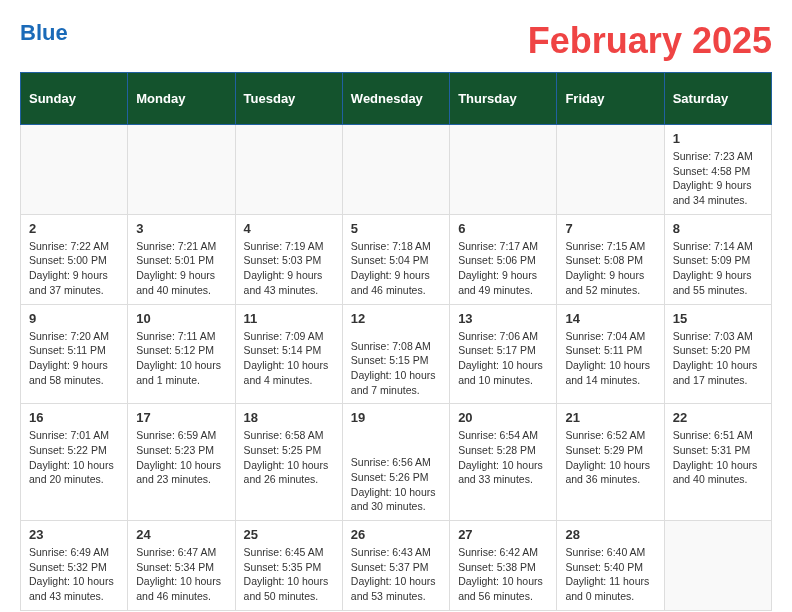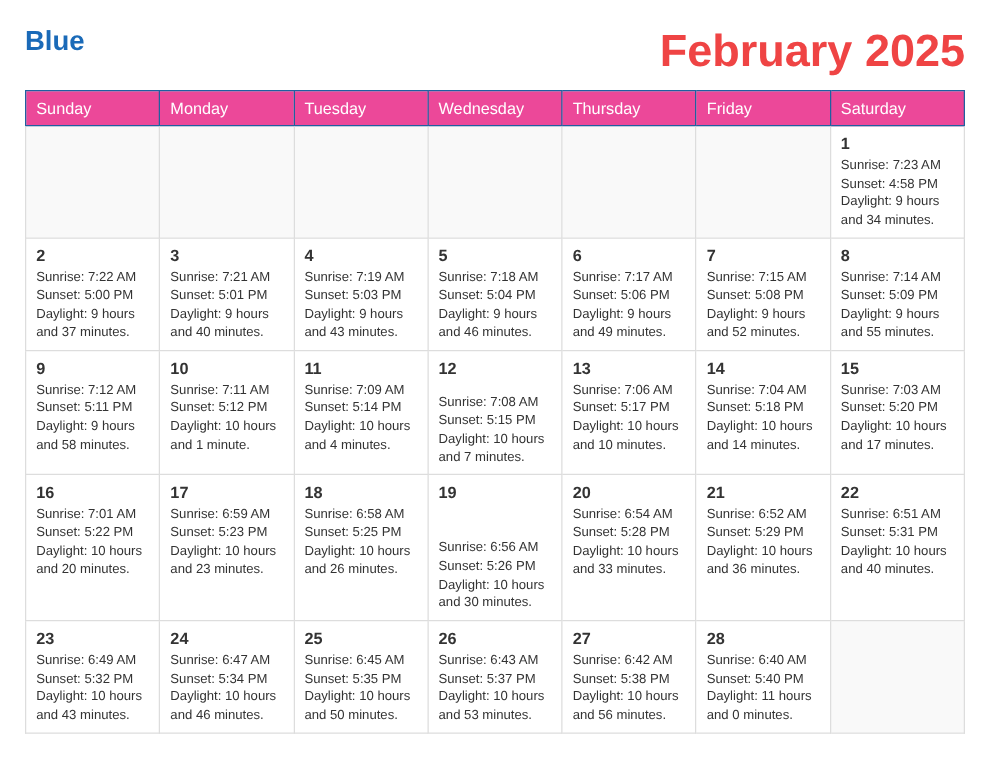--- a/index.html
+++ b/index.html
@@ -51,26 +51,26 @@
     .location {
       font-size: 16px;
       color: #555;
     }
     .calendar {
       width: 100%;
       border-collapse: collapse;
       border: 1px solid #ccc;
     }
     .calendar th {
-      background-color: #ec4899;
+      background-color: #14532d;
       color: white;
       text-align: left;
-      padding: 6px 8px;
+      padding: 18px 8px;
       font-size: 13px;
-      font-weight: normal;
+      font-weight: bold;
       border: 1px solid #2060a0;
     }
     .calendar td {
       vertical-align: top;
       padding: 6px 8px;
       font-size: 11px;
       color: #333;
       border: 1px solid #ddd;
       width: calc(100% / 7);
       min-height: 80px;
@@ -178,21 +178,21 @@
           <span class="day-number">8</span>
           <div class="day-info" style="white-space: pre-line;">Sunrise: 7:14 AM
 Sunset: 5:09 PM
 Daylight: 9 hours
 and 55 minutes.</div>
         </td>
       </tr>
       <tr>
         <td>
           <span class="day-number">9</span>
-          <div class="day-info" style="white-space: pre-line;">Sunrise: 7:12 AM
+          <div class="day-info" style="white-space: pre-line;">Sunrise: 7:20 AM
 Sunset: 5:11 PM
 Daylight: 9 hours
 and 58 minutes.</div>
         </td>
         <td>
           <span class="day-number">10</span>
           <div class="day-info" style="white-space: pre-line;">Sunrise: 7:11 AM
 Sunset: 5:12 PM
 Daylight: 10 hours
 and 1 minute.</div>
@@ -214,21 +214,21 @@
         <td>
           <span class="day-number">13</span>
           <div class="day-info" style="white-space: pre-line;">Sunrise: 7:06 AM
 Sunset: 5:17 PM
 Daylight: 10 hours
 and 10 minutes.</div>
         </td>
         <td>
           <span class="day-number">14</span>
           <div class="day-info" style="white-space: pre-line;">Sunrise: 7:04 AM
-Sunset: 5:18 PM
+Sunset: 5:11 PM
 Daylight: 10 hours
 and 14 minutes.</div>
         </td>
         <td>
           <span class="day-number">15</span>
           <div class="day-info" style="white-space: pre-line;">Sunrise: 7:03 AM
 Sunset: 5:20 PM
 Daylight: 10 hours
 and 17 minutes.</div>
         </td>

